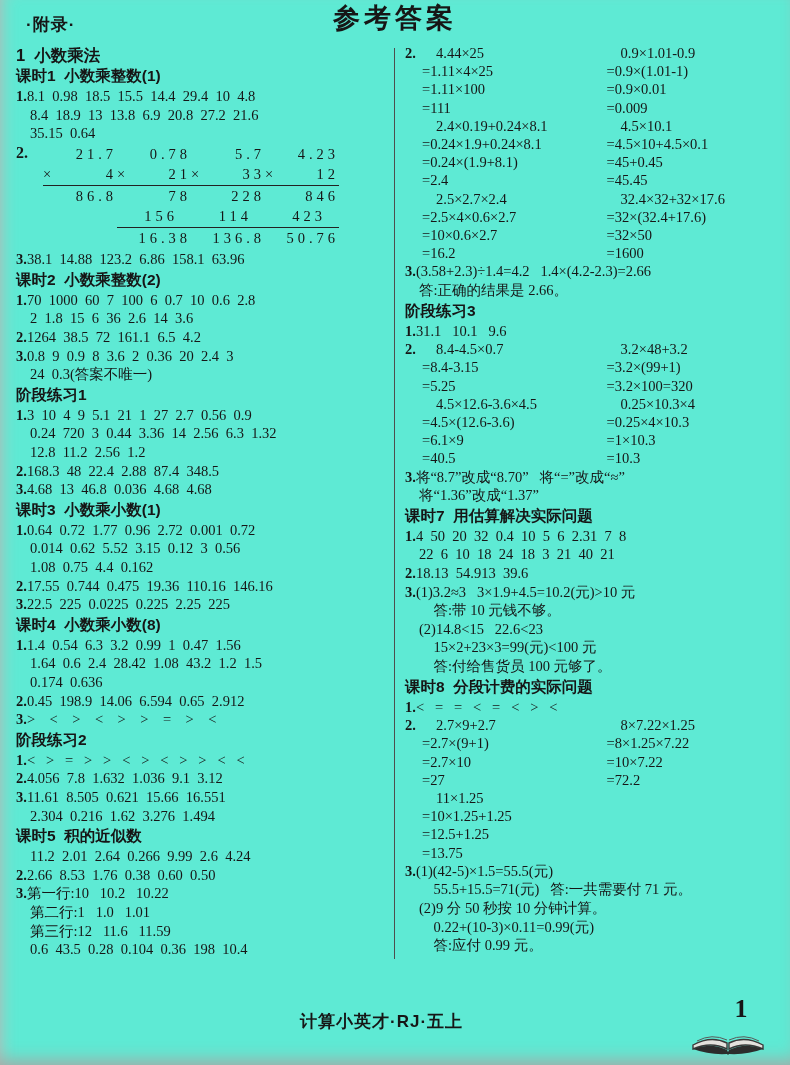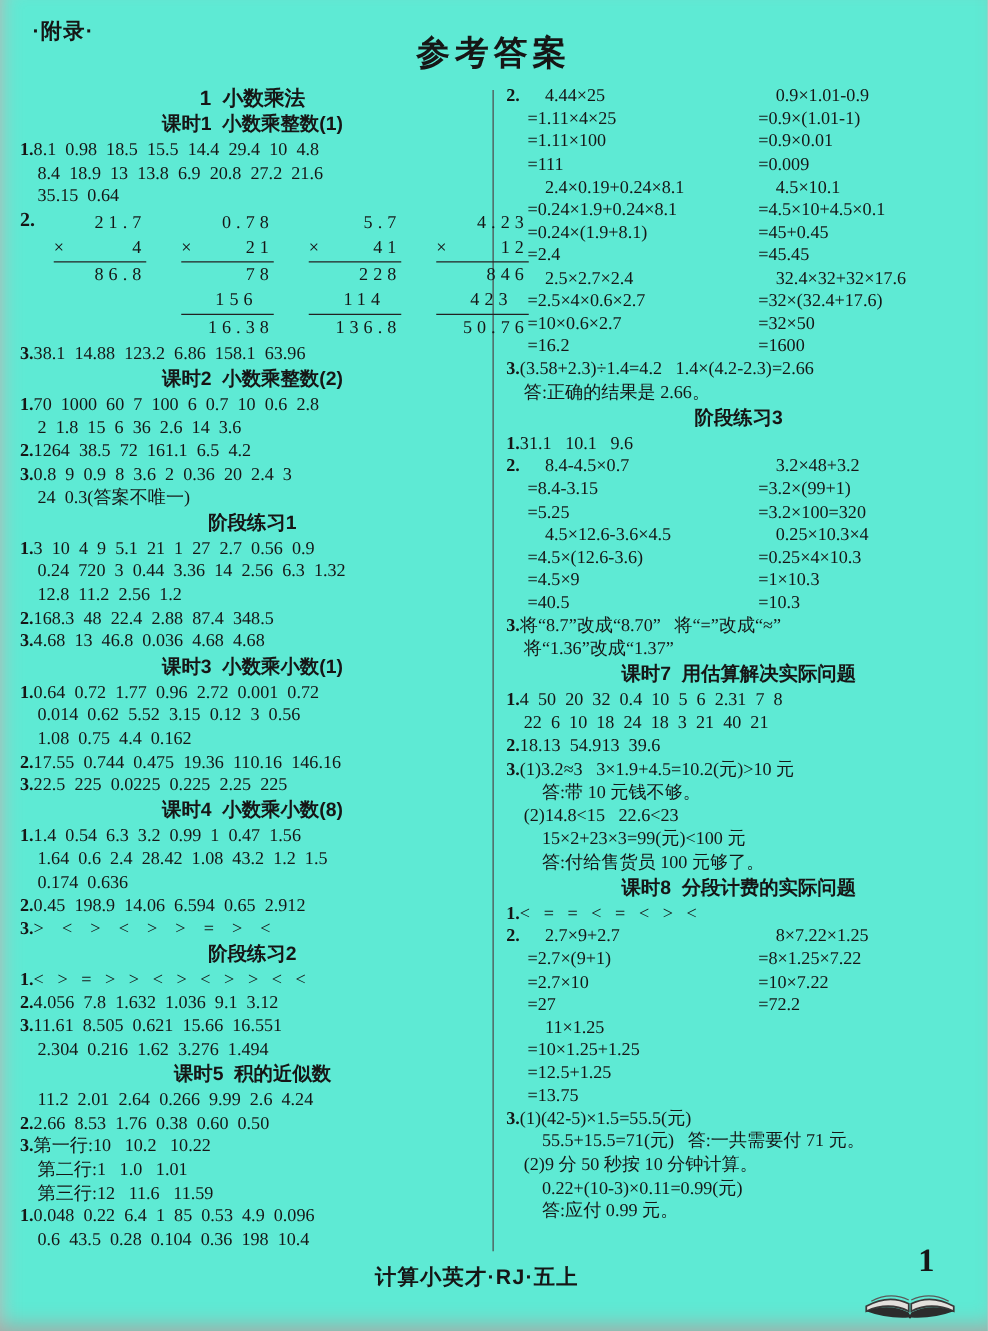--- a/index.html
+++ b/index.html
@@ -10,52 +10,51 @@
     overflow:hidden;
     font-family:"Liberation Serif","DejaVu Serif",serif;
     color:#161616;
   }
   .corner-label{
     position:absolute;top:13px;left:26px;
     font-family:"Liberation Sans","DejaVu Sans",sans-serif;
     font-weight:bold;font-size:17px;letter-spacing:1px;
   }
   .main-title{
-    text-align:center;padding-top:24px;
+    text-align:center;
     font-family:"Liberation Sans","DejaVu Sans",sans-serif;
     font-weight:bold;font-size:27px;letter-spacing:4px;
   }
   .columns{display:flex;align-items:stretch;padding:8px 13px 0 16px;min-height:910px;}
   .col{width:372px;}
   .col-left{padding-right:6px;}
   .col-right{flex:1;padding-left:10px;}
   .divider{width:1px;background:#4d4d4d;margin-top:4px;}
   
   .sec-heading{
-    text-align:center;
     font-family:"Liberation Sans","DejaVu Sans",sans-serif;
     font-weight:bold;font-size:15.5px;line-height:20px;margin:1px 0;
     white-space:pre-wrap;
   }
   .sec-heading.chapter{font-size:16.5px;}
   
   .item{font-size:14.5px;line-height:18.6px;}
   .num{font-weight:bold;}
   .line{white-space:pre-wrap;}
   .line.cont{padding-left:14px;}
   
   .eqitem{position:relative;padding-left:17px;}
   .eqitem .num{position:absolute;left:0;top:0;}
   .eqgroup{display:grid;grid-template-columns:52% 48%;}
   .eqline{white-space:pre-wrap;line-height:18.2px;}
   .eqline.expr{padding-left:14px;}
   
   .vm-item{position:relative;padding-left:17px;margin:1px 0 2px 0;}
   .vm-item .num{position:absolute;left:0;top:0;}
-  .vm{display:flex;justify-content:flex-start;padding:0 8px 0 10px;gap:28px;}
+  .vm{display:flex;justify-content:flex-start;padding:0 8px 0 10px;}
   .vmp{min-width:74px;text-align:right;font-size:14.5px;line-height:20.5px;letter-spacing:4px;}
   .vline{white-space:pre;}
   .vline.mul{display:flex;justify-content:space-between;align-items:flex-end;}
   .vline.ul{border-bottom:1.5px solid #222;}
   .vline.sh{padding-right:13px;}
   
   .footer-title{
     position:absolute;left:300px;bottom:32px;
     font-family:"Liberation Sans","DejaVu Sans",sans-serif;
     font-weight:bold;font-size:17px;letter-spacing:1px;
@@ -94,21 +93,21 @@
             </div>
             <div class="vmp">
               <div class="vline">0.78</div>
               <div class="vline mul ul"><span>×</span><span>21</span></div>
               <div class="vline">78</div>
               <div class="vline sh ul">156</div>
               <div class="vline">16.38</div>
             </div>
             <div class="vmp">
               <div class="vline">5.7</div>
-              <div class="vline mul ul"><span>×</span><span>41</span></div>
+              <div class="vline mul ul"><span>×</span><span>33</span></div>
               <div class="vline">228</div>
               <div class="vline sh ul">114</div>
               <div class="vline">136.8</div>
             </div>
             <div class="vmp">
               <div class="vline">4.23</div>
               <div class="vline mul ul"><span>×</span><span>12</span></div>
               <div class="vline">846</div>
               <div class="vline sh ul">423</div>
               <div class="vline">50.76</div>
@@ -183,21 +182,20 @@
         </div>
         <div class="item">
           <div class="line"><span class="num">2.</span><span>2.66  8.53  1.76  0.38  0.60  0.50</span></div>
         </div>
         <div class="item">
           <div class="line"><span class="num">3.</span><span>第一行:10   10.2   10.22</span></div>
           <div class="line cont"><span>第二行:1   1.0   1.01</span></div>
           <div class="line cont"><span>第三行:12   11.6   11.59</span></div>
         </div>
         <div class="item">
-          <div class="line"><span class="num">1.</span><span>0.048  0.22  6.4  1  85  0.53  4.9  0.096</span></div>
           <div class="line cont"><span>0.6  43.5  0.28  0.104  0.36  198  10.4</span></div>
         </div>
       </div>
     <div class="divider"></div>
     <div class="col col-right" id="col-right">
         <div class="item eqitem">
           <span class="num">2.</span>
           <div class="eqgroup">
             <div class="eqcol">
               <div class="eqline expr">4.44×25</div>
@@ -260,21 +258,21 @@
             <div class="eqcol">
               <div class="eqline expr">3.2×48+3.2</div>
               <div class="eqline">=3.2×(99+1)</div>
               <div class="eqline">=3.2×100=320</div>
             </div>
           </div>
           <div class="eqgroup">
             <div class="eqcol">
               <div class="eqline expr">4.5×12.6-3.6×4.5</div>
               <div class="eqline">=4.5×(12.6-3.6)</div>
-              <div class="eqline">=4.5×9</div>
+              <div class="eqline">=6.1×9</div>
               <div class="eqline">=40.5</div>
             </div>
             <div class="eqcol">
               <div class="eqline expr">0.25×10.3×4</div>
               <div class="eqline">=0.25×4×10.3</div>
               <div class="eqline">=1×10.3</div>
               <div class="eqline">=10.3</div>
             </div>
           </div>
         </div>

